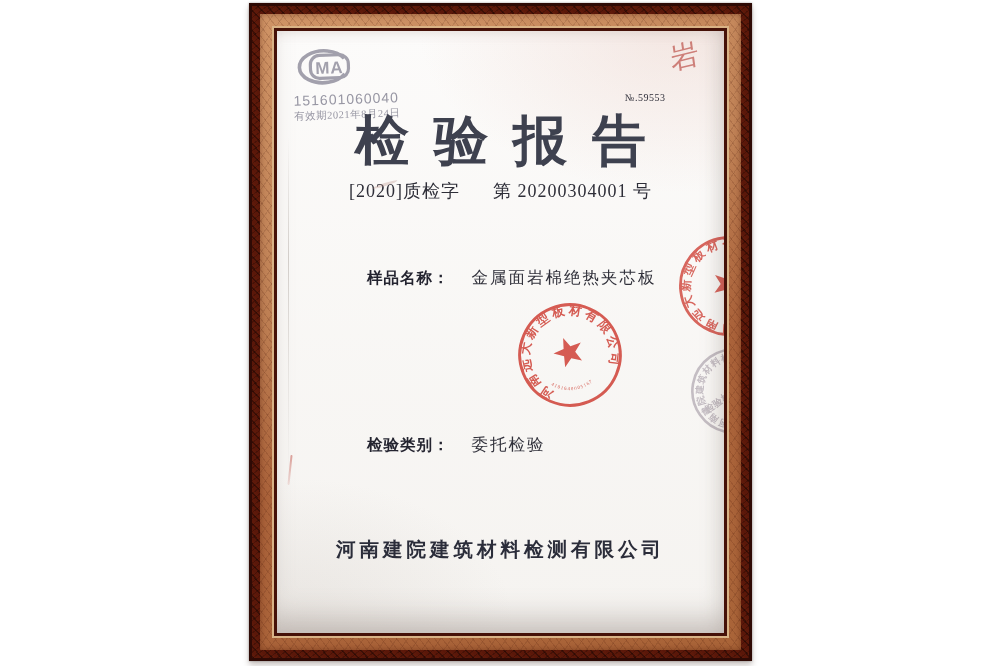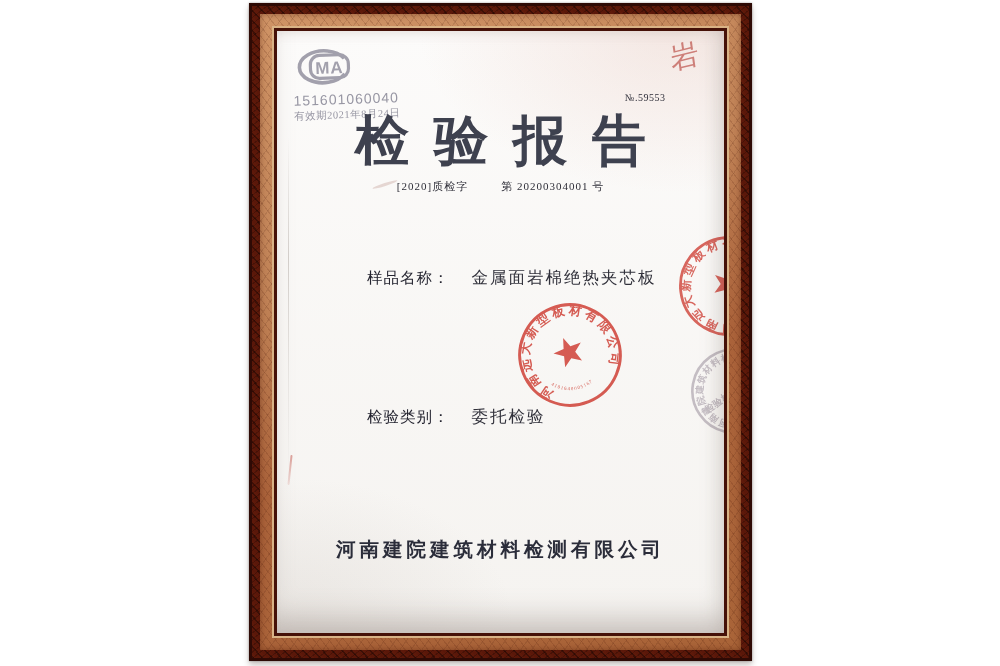--- a/index.html
+++ b/index.html
@@ -64,28 +64,28 @@
   .repno{position:absolute;left:348px;top:61px;font-size:10px;color:#2e2e39;letter-spacing:.5px;}
 
   
   .title{
     position:absolute;left:0;top:81px;width:100%;text-align:center;
     font-size:54px;font-weight:600;color:#3e414f;letter-spacing:25px;padding-left:25px;
     box-sizing:border-box;line-height:1.1;
   }
   .refline{
     position:absolute;left:0;top:148px;width:100%;display:flex;justify-content:center;gap:33px;
-    font-size:11px;color:#2e2e38;letter-spacing:1px;
+    font-size:18px;color:#2e2e38;letter-spacing:1px;
   }
 
   
   .field{position:absolute;left:90px;font-size:16.5px;line-height:1.15;white-space:nowrap;}
-  .field .flabel{font-weight:400;color:#242430;letter-spacing:1px;font-family:"Liberation Sans","DejaVu Sans",sans-serif;font-size:15.5px;}
+  .field .flabel{font-weight:700;color:#242430;letter-spacing:1px;font-family:"Liberation Sans","DejaVu Sans",sans-serif;font-size:15.5px;}
   .field .fvalue{color:#31313b;letter-spacing:2px;margin-left:22px;}
-  .field-1{top:238px;} .field-2{top:315px;} .field-3{top:377px;}
+  .field-1{top:238px;} .field-2{top:315px;} .field-3{top:405px;}
 
   
   .issuer{
     position:absolute;left:0;top:505px;width:100%;text-align:center;
     font-size:19.5px;font-weight:700;color:#2b2d3a;letter-spacing:4px;
   }
 
   
   .stamp{position:absolute;mix-blend-mode:multiply;}
   .stamp-client{left:235px;top:266px;transform:rotate(-22deg);opacity:.88;}

